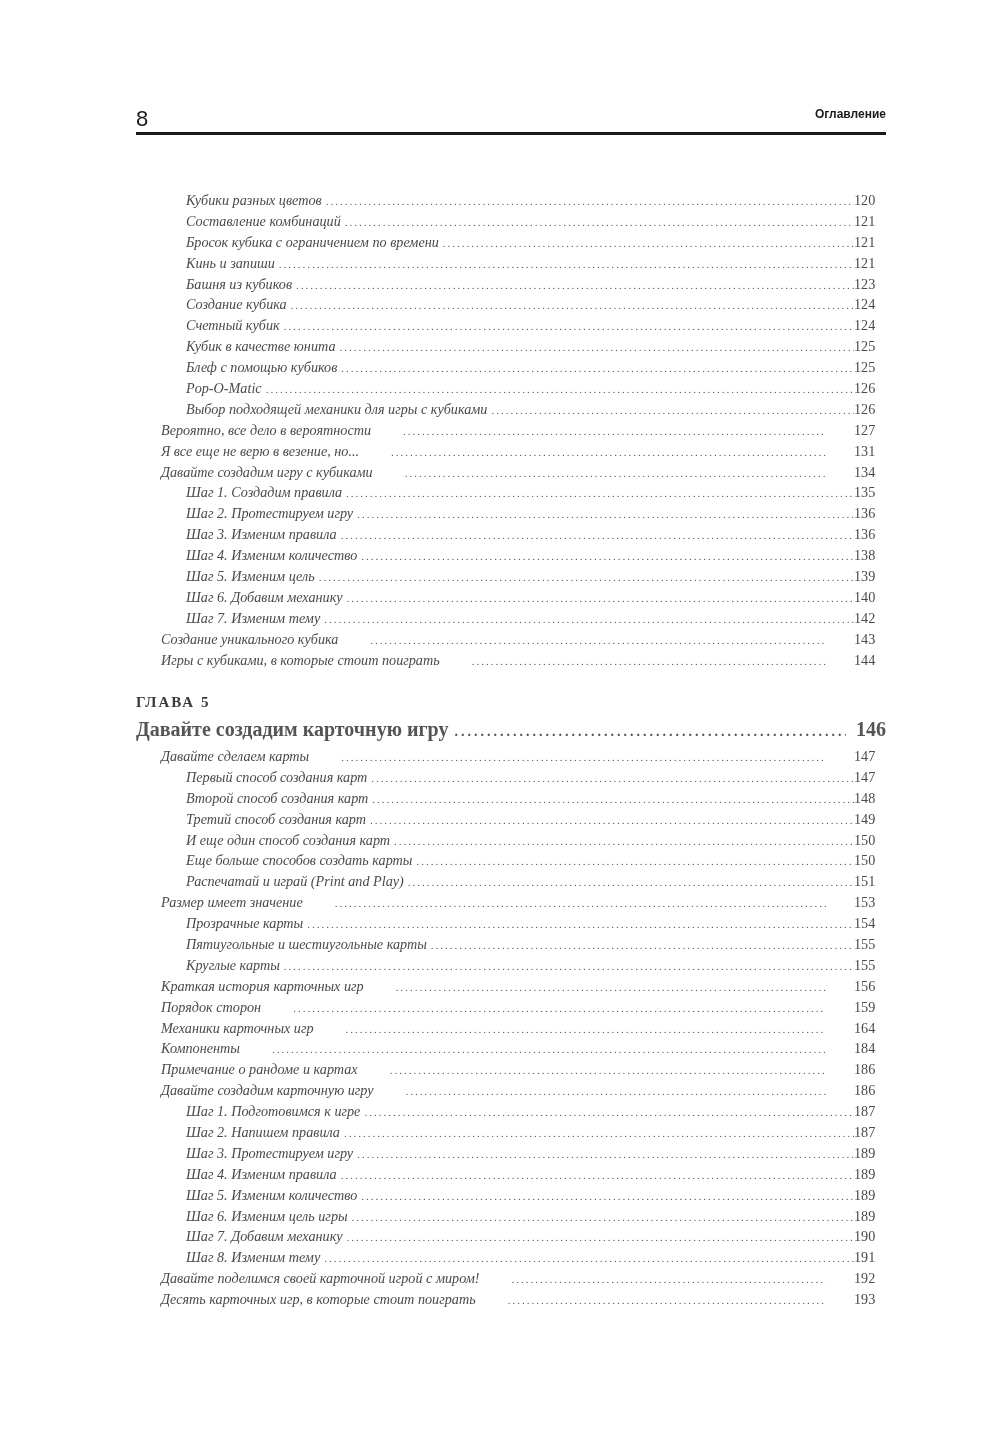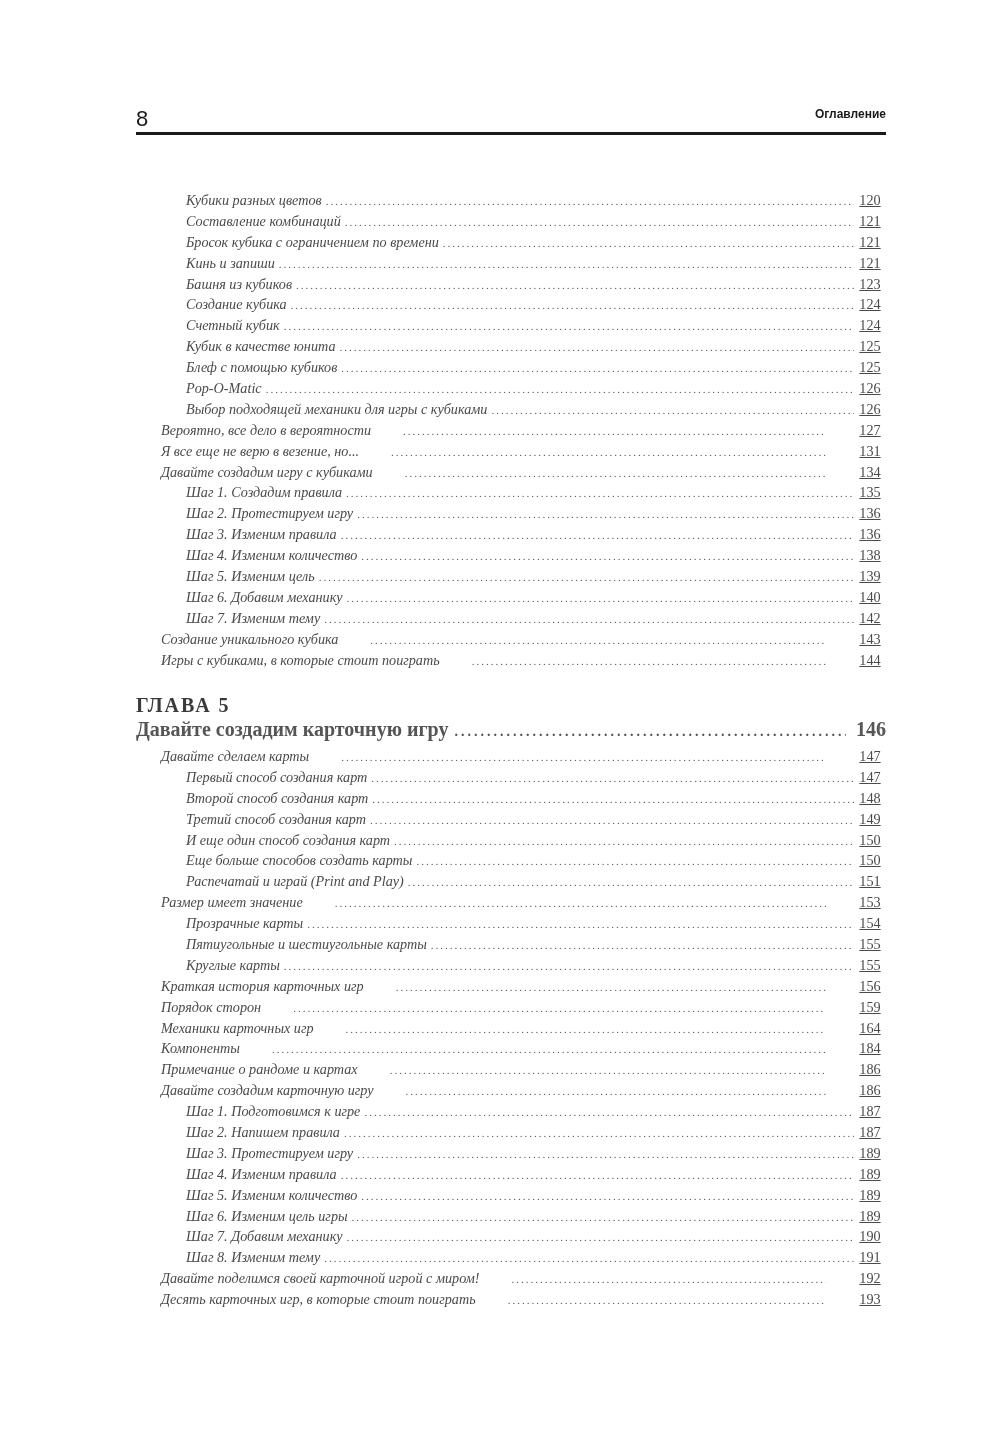--- a/index.html
+++ b/index.html
@@ -10,22 +10,22 @@
   .rule { position: absolute; left: 136px; top: 132px; width: 750px; height: 3px; background: #1a1a1a; }
   .toc { position: absolute; left: 136px; width: 750px; font-family: "Liberation Serif", serif; font-size: 14.2px; color: #4a4a4a; }
   .toc-a { top: 190px; }
   .toc-b { top: 746px; }
   .entry { display: flex; align-items: baseline; height: 20.9px; line-height: 20.9px; white-space: nowrap; overflow: hidden; }
   .entry.l1 { padding-left: 25px; gap: 28px; }
   .entry.l2 { padding-left: 50px; }
   .entry .t { flex: 0 0 auto; padding-right: 4px; font-style: italic; }
   .entry .d { flex: 1 1 auto; overflow: hidden; letter-spacing: 2px; font-size: 11px; color: #555; }
   .entry .d::before { content: "........................................................................................................................................................................................................"; }
-  .entry .p { flex: 0 0 auto; width: 32px; text-align: center; text-decoration: underline; }
-  .chapter-label { position: absolute; left: 136px; top: 694px; font-family: "Liberation Serif", serif; font-weight: bold; font-size: 20px; letter-spacing: 2px; color: #3a3a3a; }
+  .entry .p { flex: 0 0 auto; width: 32px; text-align: left; }
+  .chapter-label { position: absolute; left: 136px; top: 694px; font-family: "Liberation Serif", serif; font-weight: bold; font-size: 15px; letter-spacing: 2px; color: #3a3a3a; }
   .chapter-title { position: absolute; left: 136px; top: 714px; width: 750px; display: flex; align-items: baseline; font-family: "Liberation Serif", serif; font-weight: bold; font-size: 20px; color: #555; height: 30px; line-height: 30px; white-space: nowrap; overflow: hidden; }
   .chapter-title .t { flex: 0 0 auto; padding-right: 6px; }
   .chapter-title .d { flex: 1 1 auto; overflow: hidden; letter-spacing: 3px; font-size: 14px; }
   .chapter-title .d::before { content: "........................................................................................................................................"; }
   .chapter-title .p { flex: 0 0 auto; padding-left: 10px; }
 </style>
 </head>
 <body>
 
 <div class="header">

